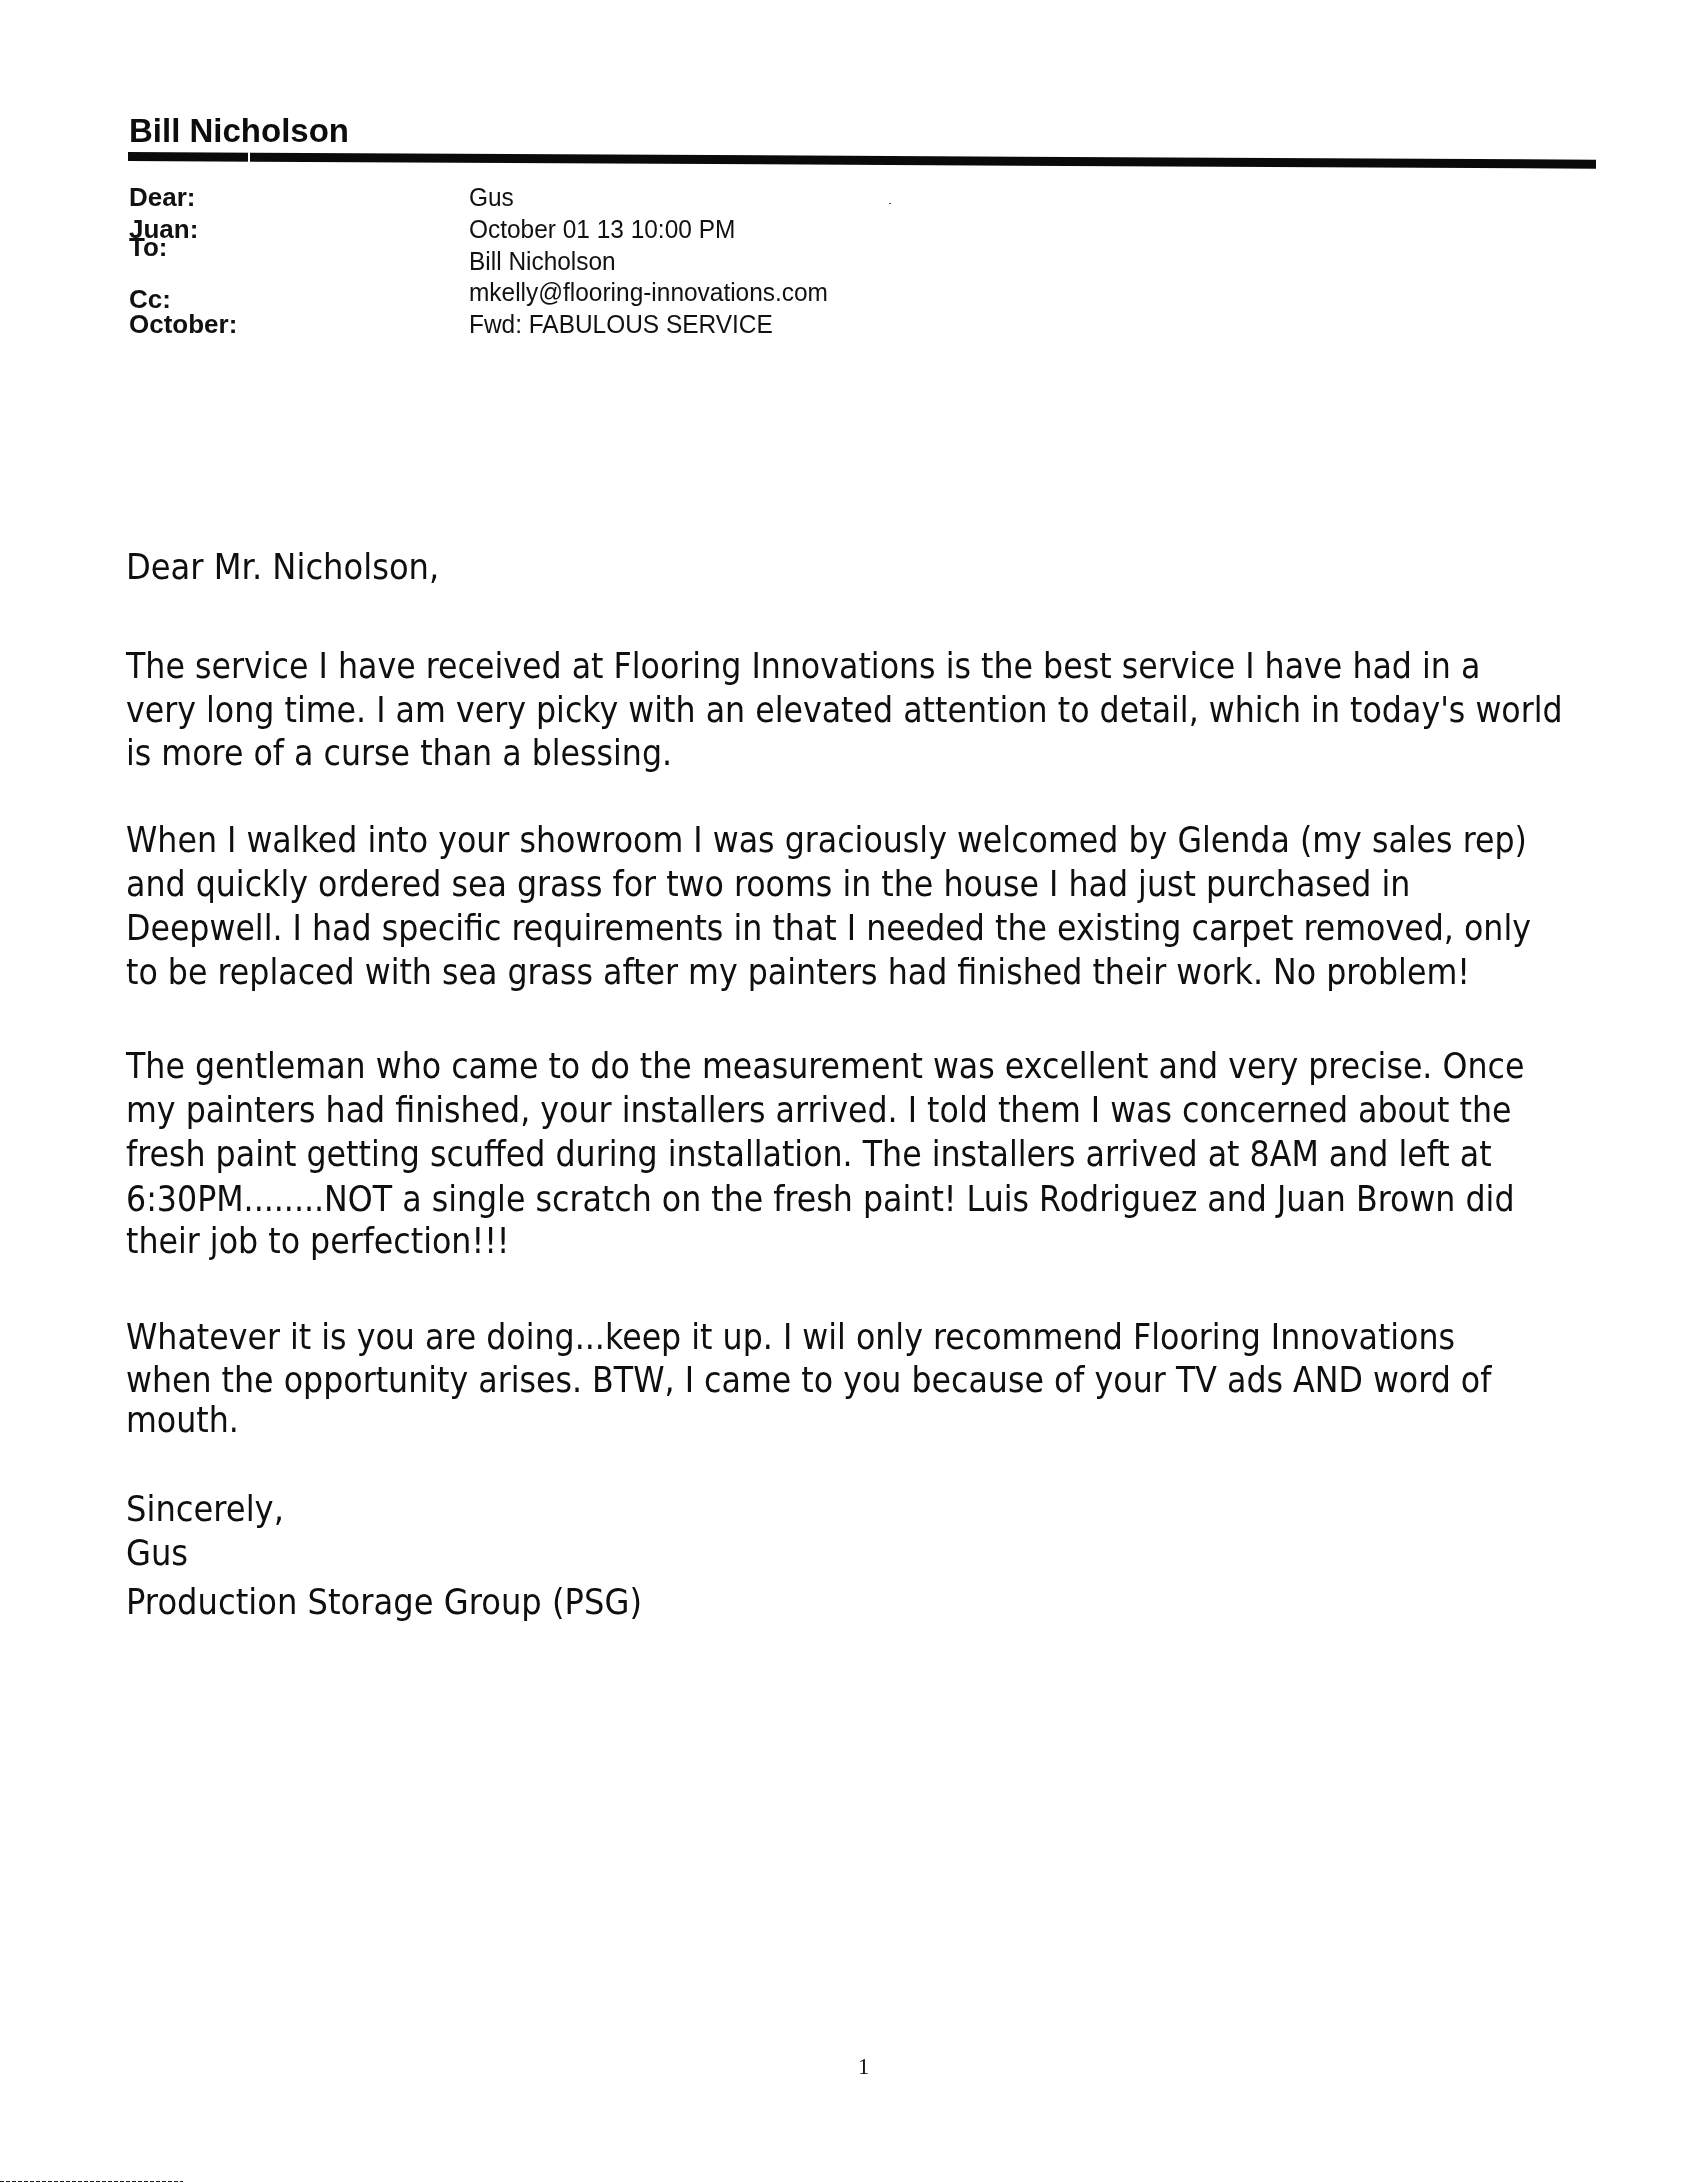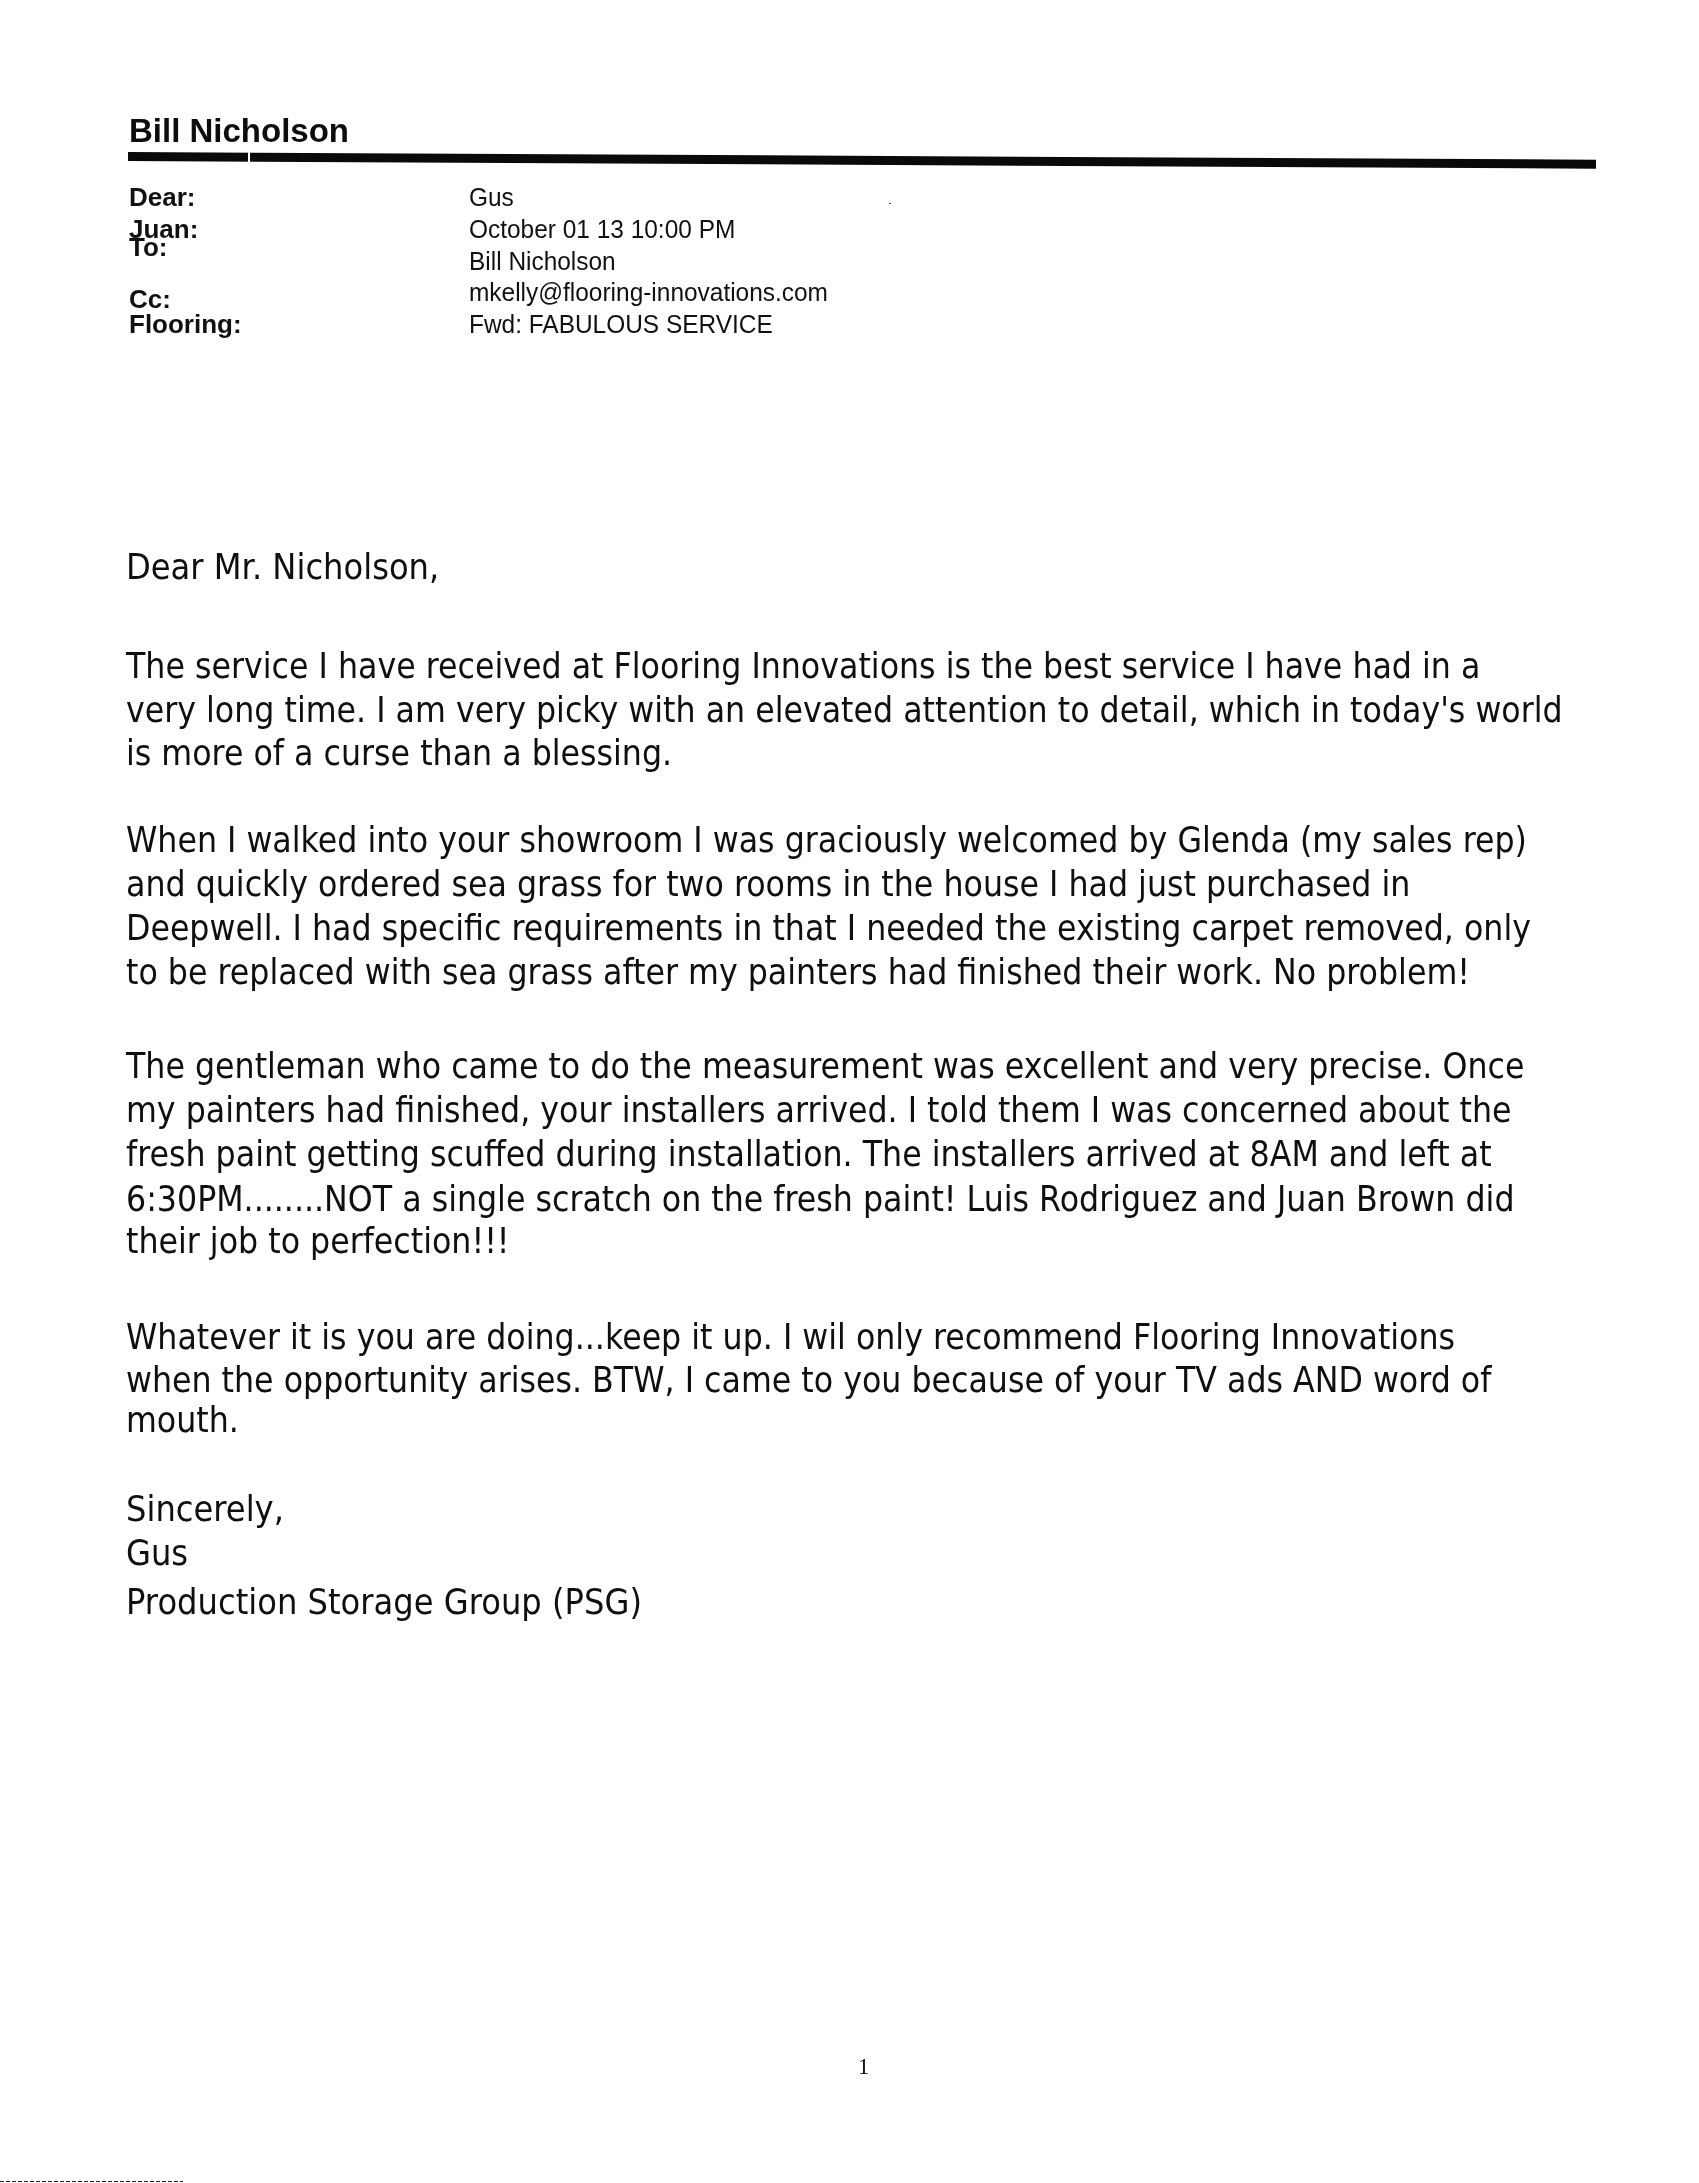--- a/index.html
+++ b/index.html
@@ -52,21 +52,21 @@
 
     <div class="hdr-label" style="top:214px">Juan:</div>
     <div class="hdr-value" style="top:214px">October 01 13 10:00 PM</div>
 
     <div class="hdr-label" style="top:232px">To:</div>
     <div class="hdr-value" style="top:246px">Bill Nicholson</div>
 
     <div class="hdr-label" style="top:284px">Cc:</div>
     <div class="hdr-value" style="top:277px">mkelly@flooring-innovations.com</div>
 
-    <div class="hdr-label" style="top:309px">Flooring:</div>
+    <div class="hdr-label" style="top:309px">October:</div>
     <div class="hdr-value" style="top:309px">Fwd: FABULOUS SERVICE</div>
   </div>
 
   <div class="speck" style="left:889px; top:203px;"></div>
 
   <div>
     <div class="line" style="top:546px; transform:scaleX(0.92)">Dear Mr. Nicholson,</div>
 
     <div>
       <div class="line" style="top:645px; transform:scaleX(0.905)">The service I have received at Flooring Innovations is the best service I have had in a</div>

